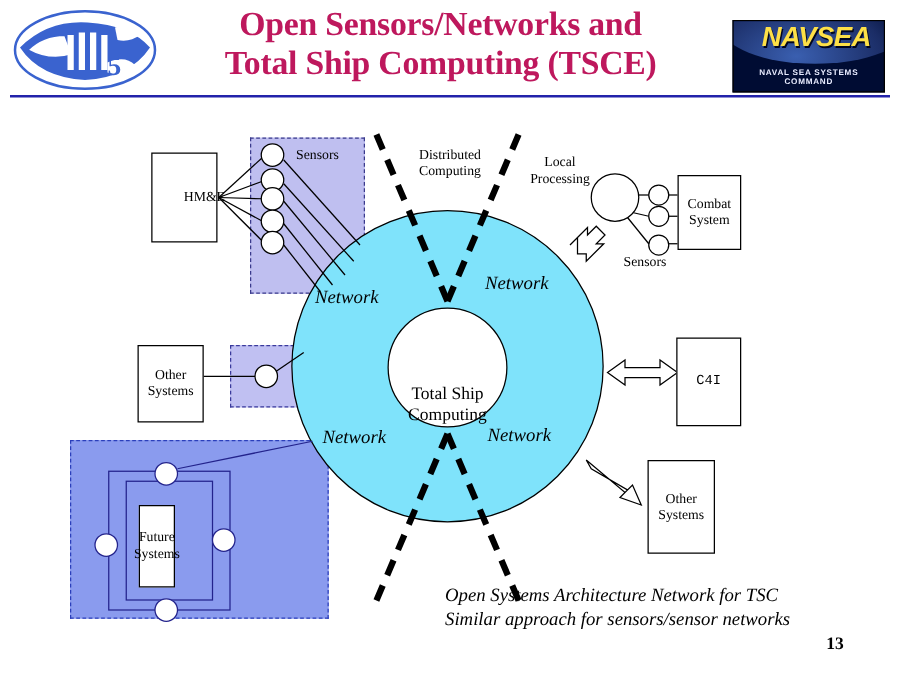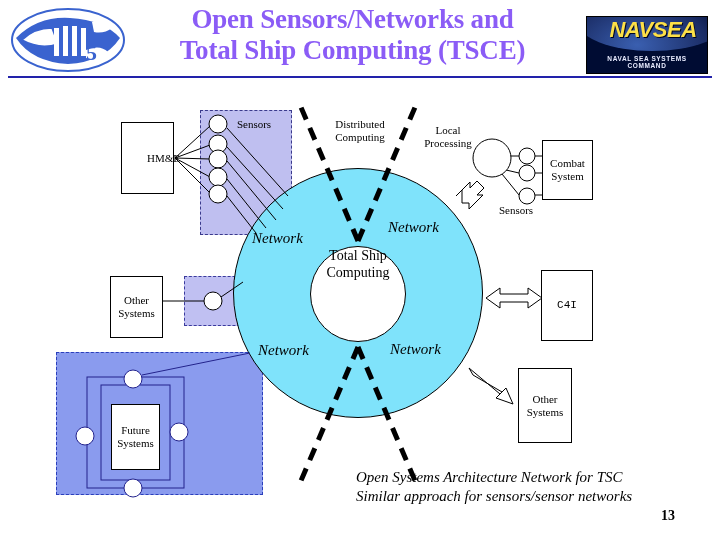--- a/index.html
+++ b/index.html
@@ -20,21 +20,21 @@
   #header-title {
     position: absolute;
     left: 125px;
     top: 4px;
     width: 455px;
     text-align: center;
     font-family: "Liberation Serif", serif;
     font-weight: bold;
     font-size: 27px;
     line-height: 31px;
-    color: #8b5cf6;
+    color: #be185d;
     letter-spacing: -0.2px;
   }
   #header-rule {
     position: absolute;
     left: 8px;
     top: 76px;
     width: 704px;
     height: 2px;
     background: #2222aa;
   }
@@ -165,21 +165,21 @@
     position: absolute;
     left: 310px;
     top: 246px;
     width: 96px;
     height: 96px;
     border-radius: 50%;
     background: #ffffff;
     border: 1px solid #000000;
     box-sizing: border-box;
     display: flex;
-    align-items: flex-start;
+    align-items: flex-end;
     justify-content: center;
     text-align: center;
     font-family: "Liberation Serif", serif;
     font-size: 14px;
     line-height: 17px;
     color: #000000;
   }
 
   #caption {
     position: absolute;
@@ -332,21 +332,21 @@
     <span>HM&amp;E</span>
   </div>
 
   <div class="box" style="left:110px; top:276px; width:53px; height:62px;">
     <div>
       <div>Other</div>
       <div>Systems</div>
     </div>
   </div>
 
-  <div class="box" style="left:111px; top:404px; width:49px; height:66px;">
+  <div class="box" style="left:111px; top:404px; width:29px; height:66px;">
     <div>
       <div>Future</div>
       <div>Systems</div>
     </div>
   </div>
 
   <div class="box" style="left:542px; top:140px; width:51px; height:60px;">
     <div>
       <div>Combat</div>
       <div>System</div>

